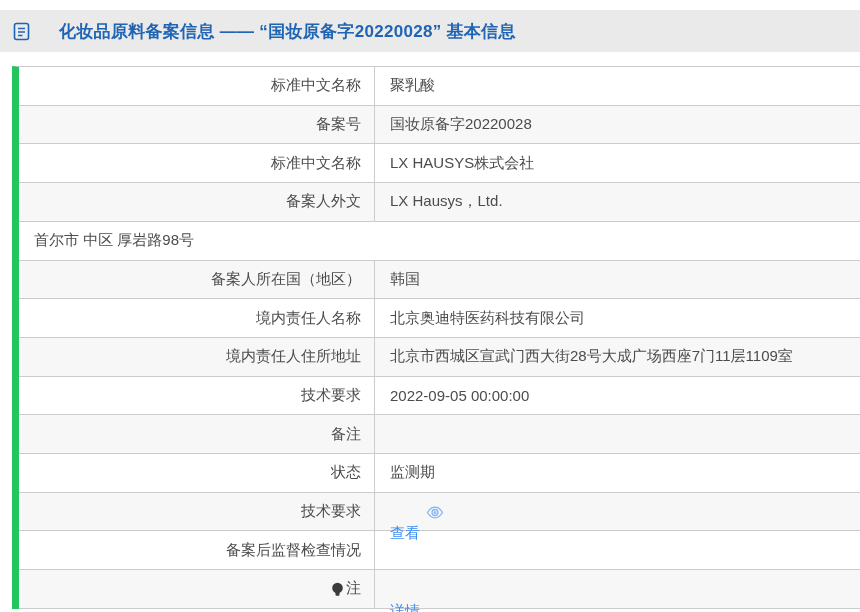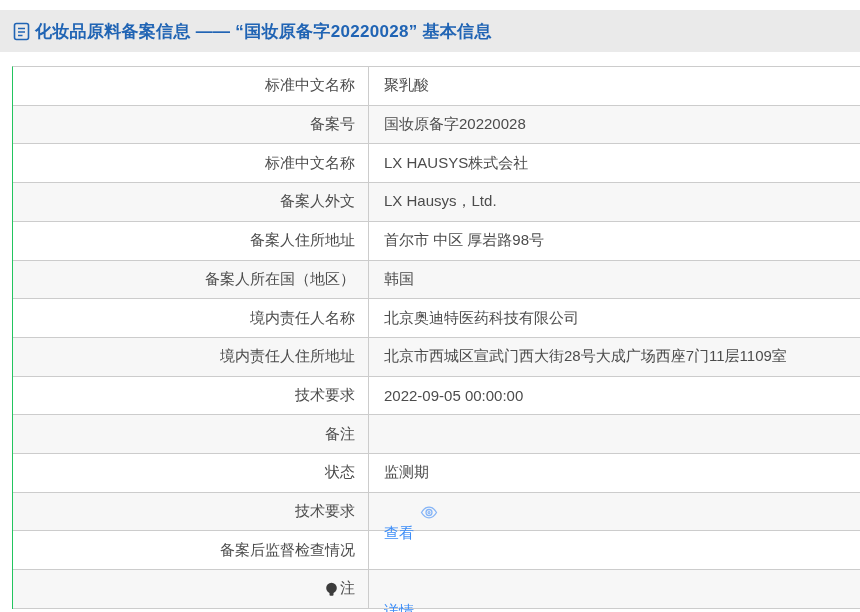--- a/index.html
+++ b/index.html
@@ -7,36 +7,37 @@
   body { font-family: "Liberation Sans", "DejaVu Sans", sans-serif; }
 
   .header-bar {
     margin-top: 10px;
     height: 42px;
     width: 860px;
     background: #eaeaea;
     display: flex;
     align-items: center;
     padding-left: 13px;
+    gap: 24px;
   }
   .header-bar .doc-icon { display: inline-flex; margin-right: 5px; }
   .page-title {
     color: #2064b4;
     font-size: 17px;
     font-weight: bold;
     letter-spacing: 0.3px;
     white-space: nowrap;
   }
 
   .info-table {
     margin-left: 12px;
     margin-top: 14px;
     width: 848px;
     border-top: 1px solid #cccccc;
-    border-left: 1px solid #22c55e;
+    border-left: 7px solid #22c55e;
   }
   .row {
     display: flex;
     height: 38.71px;
     border-bottom: 1px solid #cccccc;
     background: #ffffff;
   }
   .row.alt { background: #f7f7f7; }
   .label-cell {
     width: 356px;
@@ -112,23 +113,20 @@
     </div>
     <div class="row alt">
       <div class="label-cell">
         <span>备案人外文</span>
       </div>
       <div class="value-cell">
         <span>LX Hausys，Ltd.</span>
       </div>
     </div>
     <div class="row">
-      <div class="label-cell">
-        <span>备案人住所地址</span>
-      </div>
       <div class="value-cell">
         <span>首尔市 中区 厚岩路98号</span>
       </div>
     </div>
     <div class="row alt">
       <div class="label-cell">
         <span>备案人所在国（地区）</span>
       </div>
       <div class="value-cell">
         <span>韩国</span>

